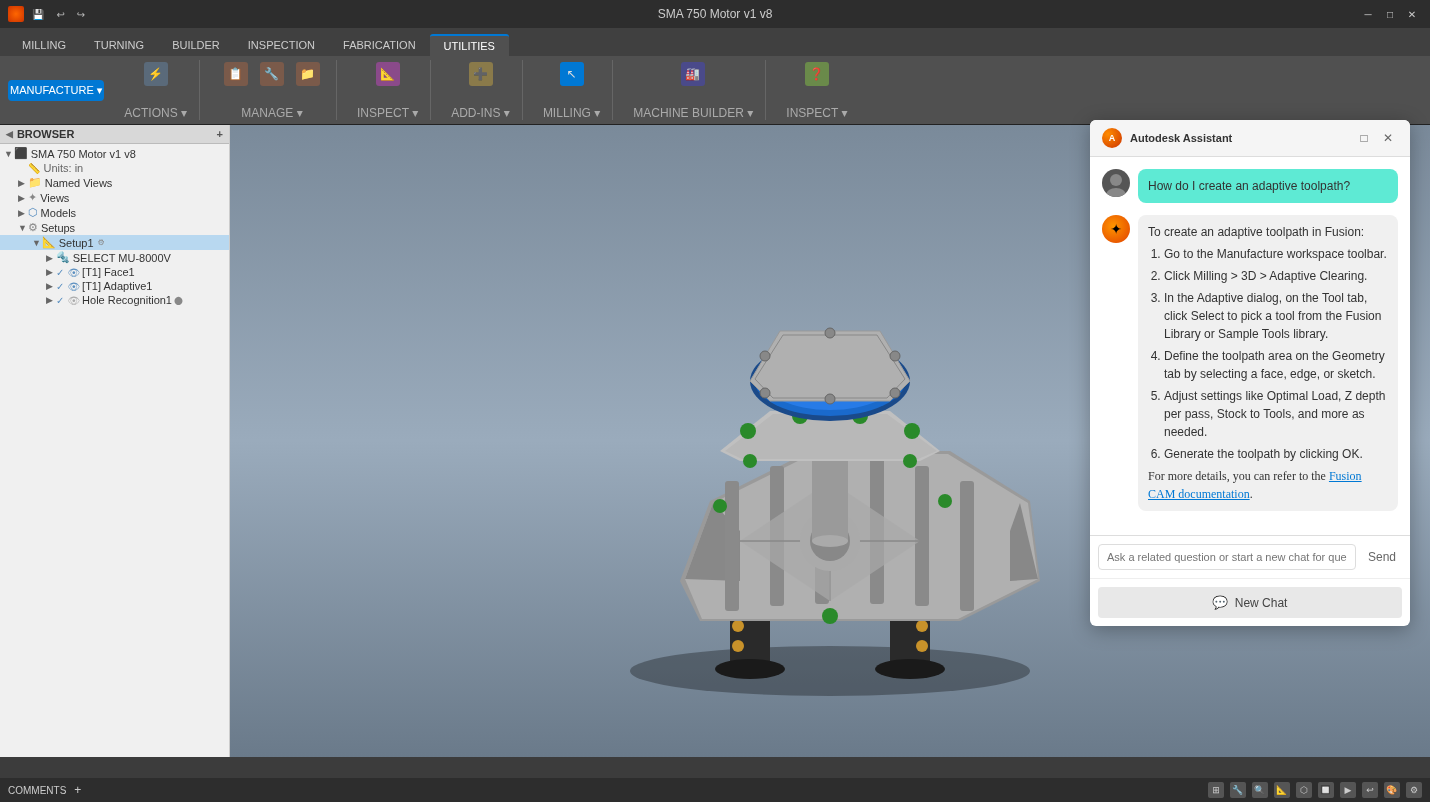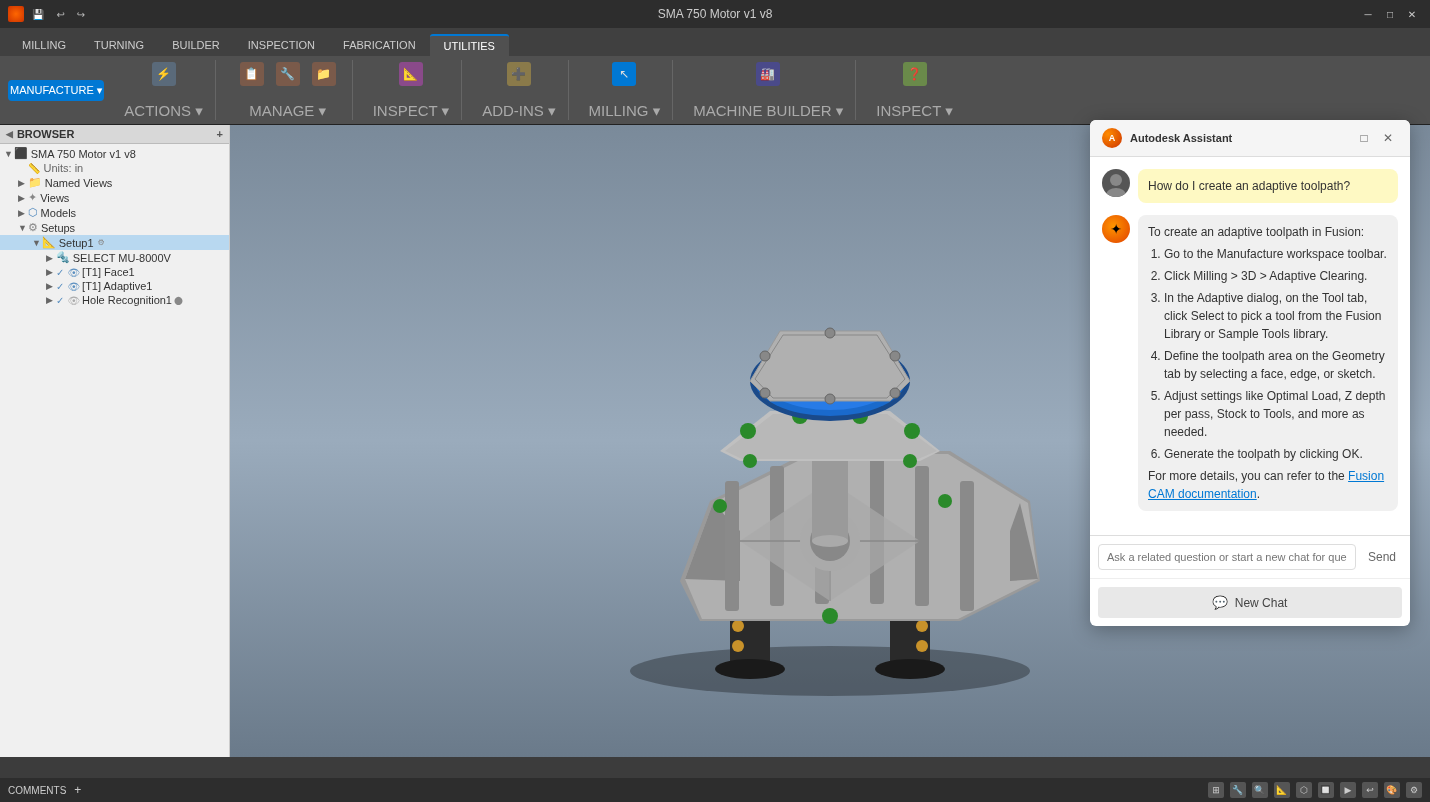--- a/index.html
+++ b/index.html
@@ -104,21 +104,21 @@
       height: 60px;
       justify-content: space-between;
     }
     .ribbon-group:last-child { border-right: none; }
     .ribbon-group-items {
       display: flex;
       gap: 4px;
       align-items: center;
     }
     .ribbon-group-label {
-      font-size: 15px;
+      font-size: 12px;
       color: #aaa;
       text-align: center;
     }
     .ribbon-btn {
       display: flex;
       flex-direction: column;
       align-items: center;
       gap: 2px;
       padding: 2px 4px;
       cursor: pointer;
@@ -300,21 +300,21 @@
     .chat-bubble {
       background: #f0f0f0;
       border-radius: 8px;
       padding: 8px 10px;
       font-size: 12px;
       color: #333;
       line-height: 1.5;
       flex: 1;
     }
     .chat-bubble.user {
-      background: #fef9c3;
+      background: #5eead4;
     }
     .chat-bubble ol {
       padding-left: 16px;
       margin-top: 4px;
     }
     .chat-bubble ol li {
       margin-bottom: 4px;
     }
     .chat-link {
       color: #0078d4;
@@ -737,21 +737,21 @@
       <div class="chat-bubble">
         <span>To create an adaptive toolpath in Fusion:</span>
         <ol>
           <li>Go to the Manufacture workspace toolbar.</li>
           <li>Click Milling &gt; 3D &gt; Adaptive Clearing.</li>
           <li>In the Adaptive dialog, on the Tool tab, click Select to pick a tool from the Fusion Library or Sample Tools library.</li>
           <li>Define the toolpath area on the Geometry tab by selecting a face, edge, or sketch.</li>
           <li>Adjust settings like Optimal Load, Z depth per pass, Stock to Tools, and more as needed.</li>
           <li>Generate the toolpath by clicking OK.</li>
         </ol>
-        <p style="">
+        <p style="font-family:Liberation Serif, serif;">
           <span>For more details, you can refer to the </span><span class="chat-link">Fusion CAM documentation</span><span>.</span>
         </p>
       </div>
     </div>
   </div>
 
   <div id="chat-input-area">
     <input id="chat-input" type="text" placeholder="Ask a related question or start a new chat for questions on a new topic" style="">
     <button id="send-btn">Send</button>
   </div>

